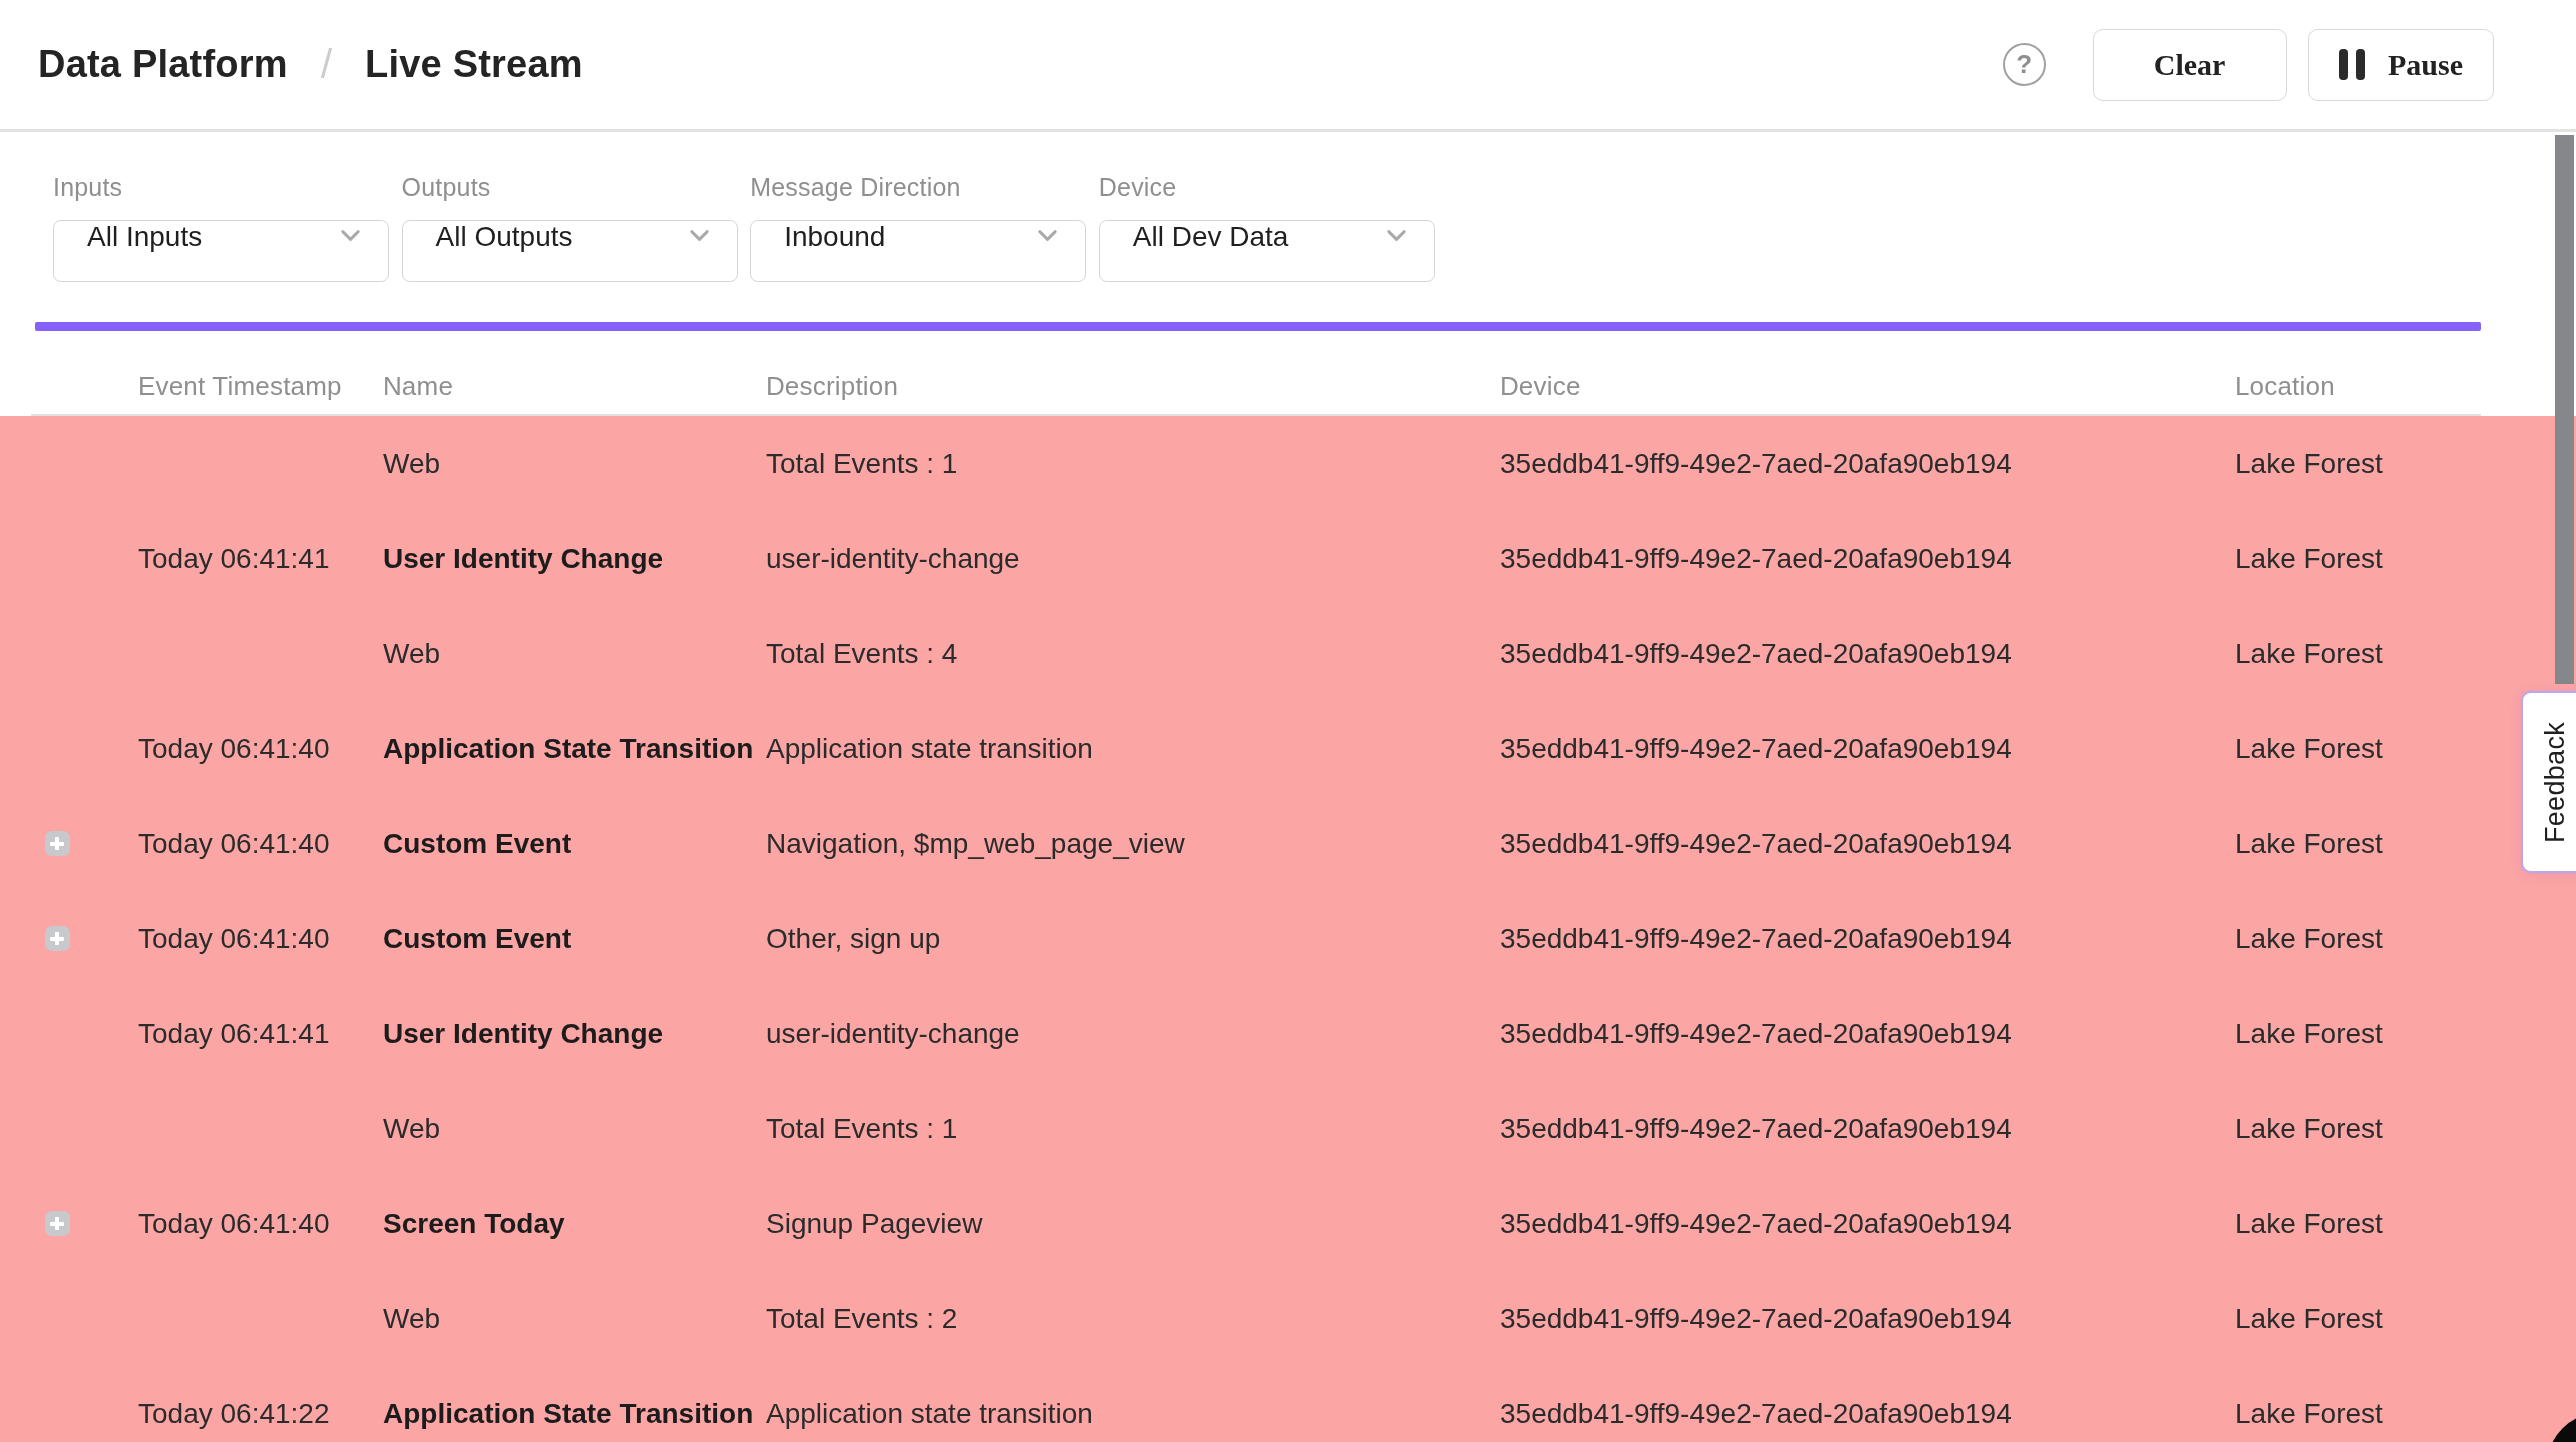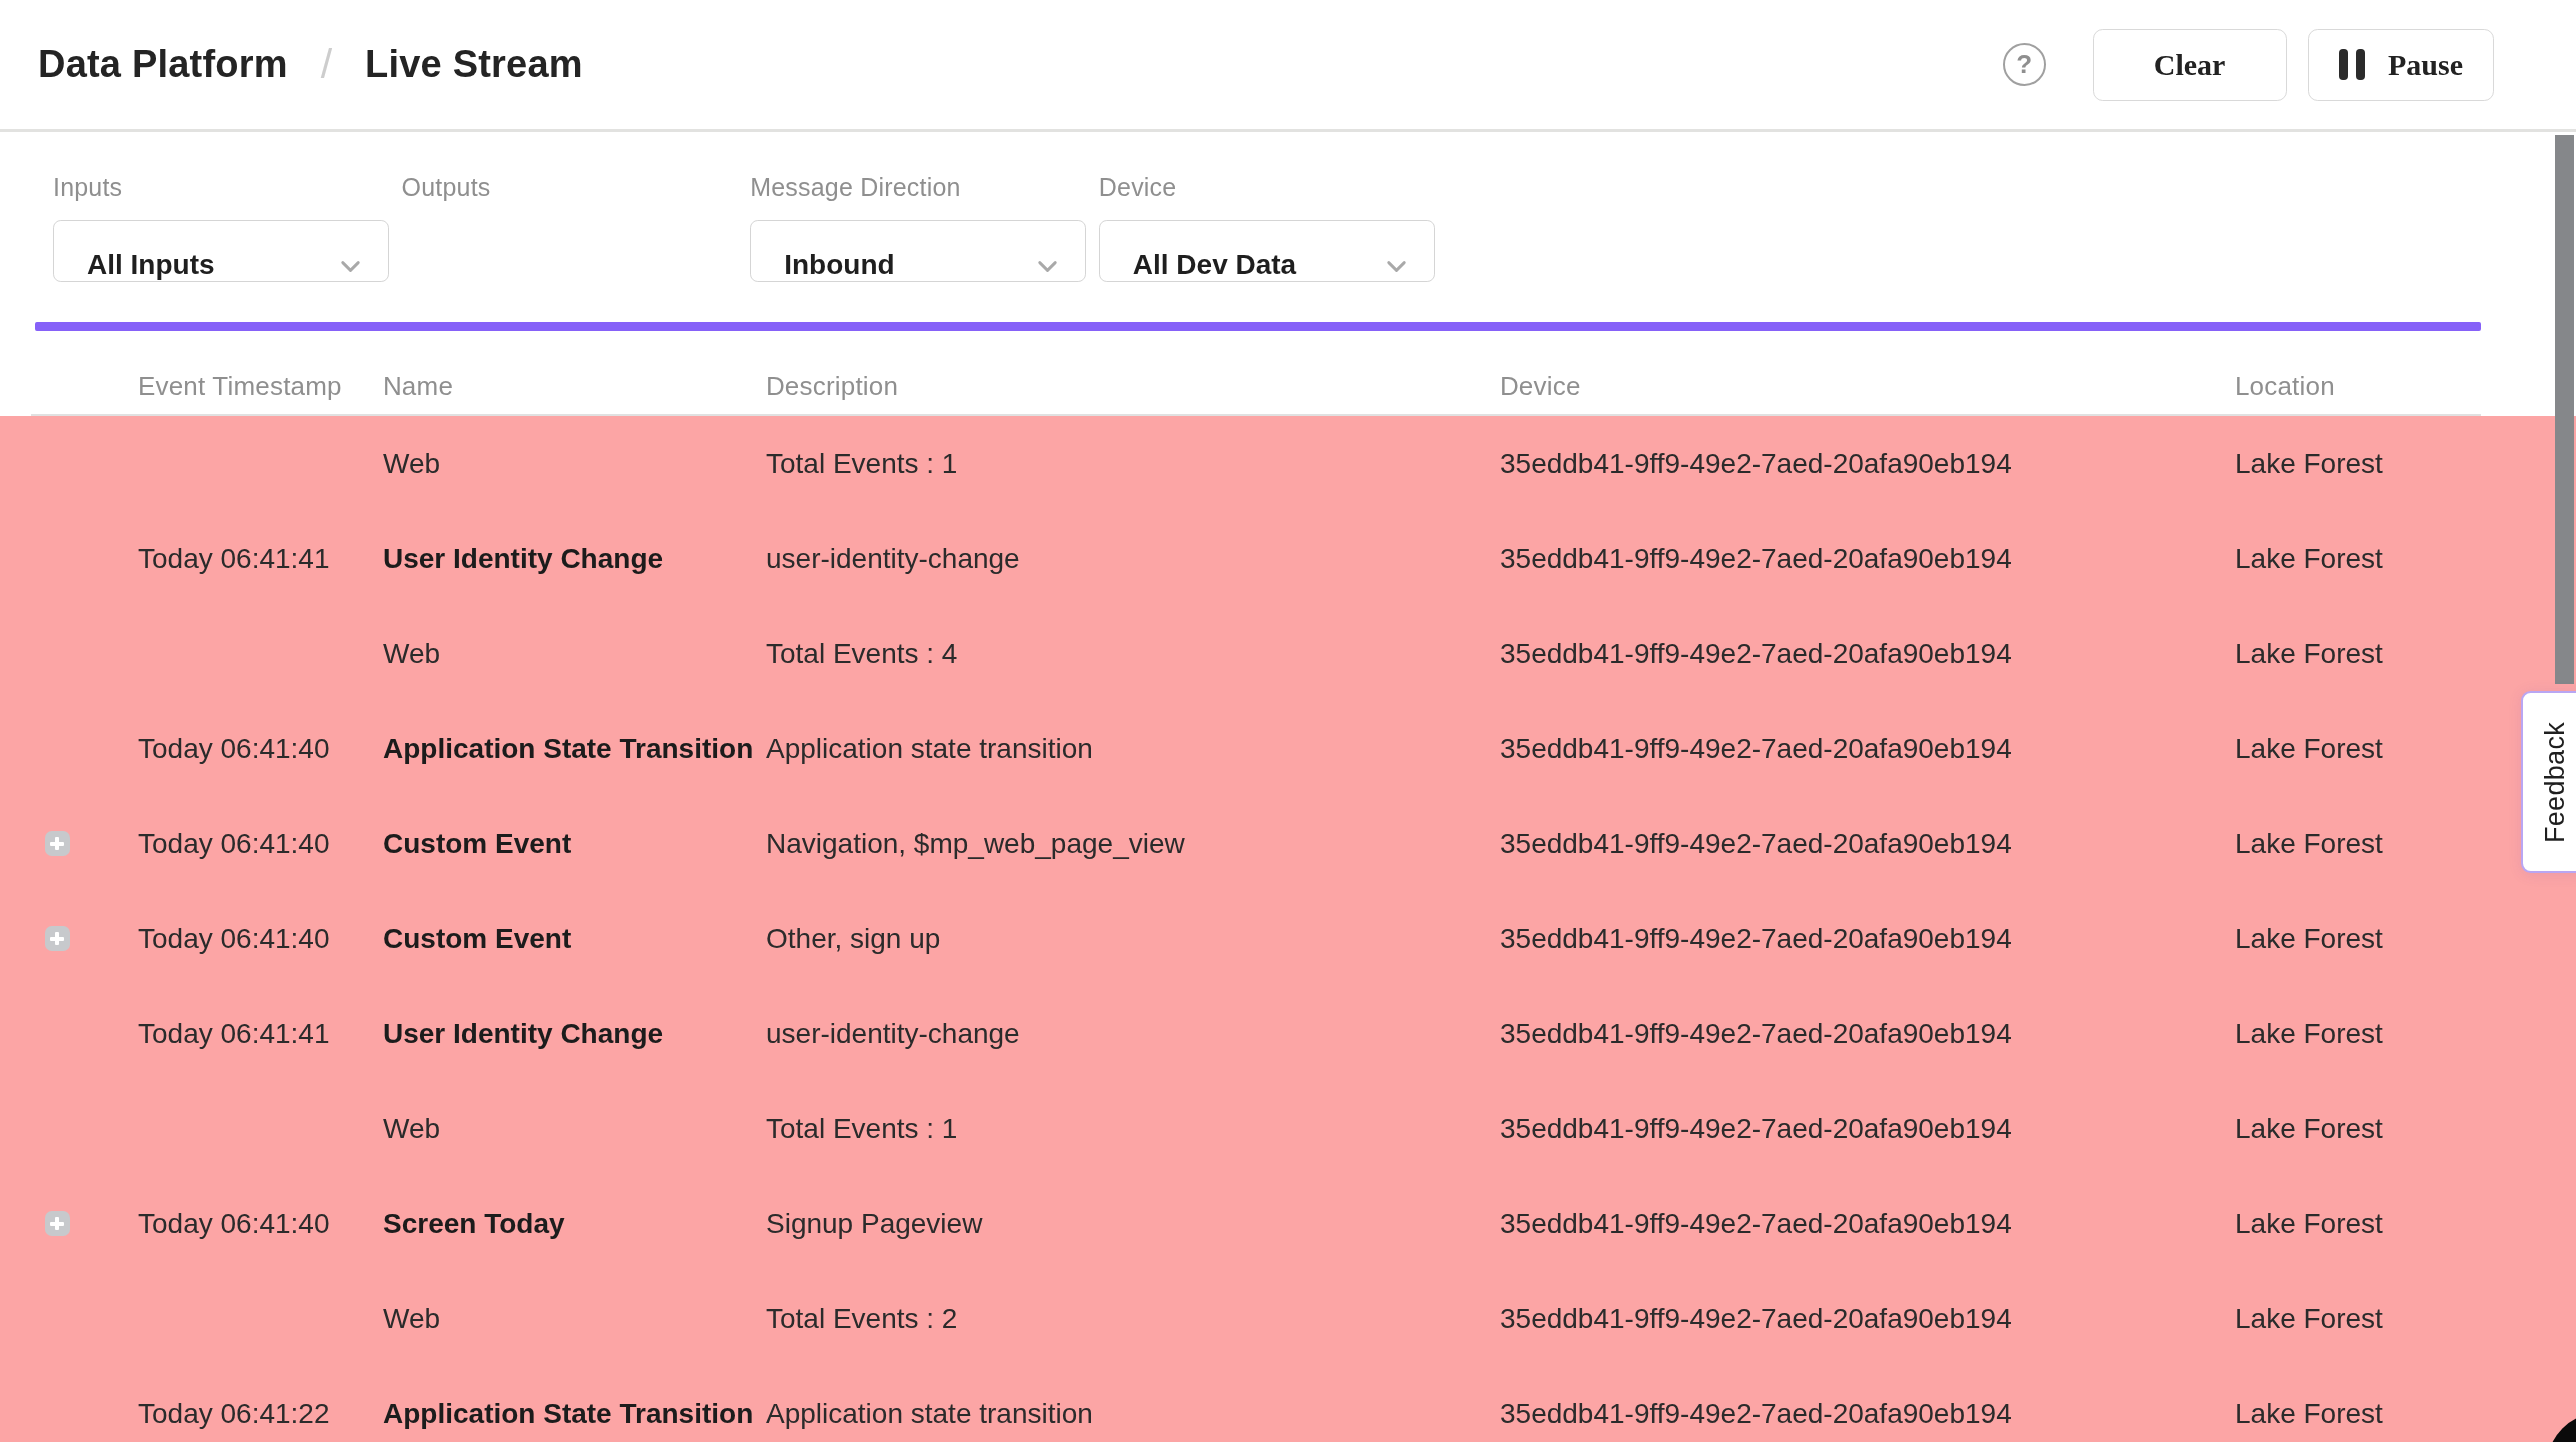--- a/index.html
+++ b/index.html
@@ -55,23 +55,23 @@
     display:flex; gap:12.6px;margin-left:18px;
   }
   .filter-group { width:336px; }
   .filter-label {
     font-size:25px; color:#8f8f8f; line-height:29px; margin-bottom:17.5px;
     letter-spacing:0.2px;
   }
   .select-box {
     height:62px; width:100%;
     border:1.9px solid #d5d5d5; border-radius:7.8px; background:#fff;
-    display:flex; align-items:flex-end; justify-content:space-between;
+    display:flex; align-items:flex-start; justify-content:space-between;
     padding:0 23px 0 33px;
-    font-size:28px; font-weight:700; color:#1f1f1f;
+    font-size:28px; font-weight:400; color:#1f1f1f;
     cursor:pointer;
   }
   .chevron { flex:0 0 auto; }
 
   
   .stream-bar {
     position:absolute; top:322px; left:35px;
     width:2446px; height:8.7px;
     background:#8661f8; border-radius:1.9px;
   }
@@ -159,20 +159,26 @@
     <div class="filter-label">Inputs</div>
     <div class="select-box">
       <span>All Inputs</span>
       <svg class="chevron" width="29" height="29" viewBox="0 0 30 30">
           <polyline points="7,11 15,19 23,11" fill="none" stroke="#a9a9a9" stroke-width="3" stroke-linecap="round" stroke-linejoin="round"></polyline>
         </svg>
     </div>
   </div>
   <div class="filter-group">
     <div class="filter-label">Outputs</div>
+    <div class="select-box">
+      <span>All Outputs</span>
+      <svg class="chevron" width="29" height="29" viewBox="0 0 30 30">
+          <polyline points="7,11 15,19 23,11" fill="none" stroke="#a9a9a9" stroke-width="3" stroke-linecap="round" stroke-linejoin="round"></polyline>
+        </svg>
+    </div>
   </div>
   <div class="filter-group">
     <div class="filter-label">Message Direction</div>
     <div class="select-box">
       <span>Inbound</span>
       <svg class="chevron" width="29" height="29" viewBox="0 0 30 30">
           <polyline points="7,11 15,19 23,11" fill="none" stroke="#a9a9a9" stroke-width="3" stroke-linecap="round" stroke-linejoin="round"></polyline>
         </svg>
     </div>
   </div>

